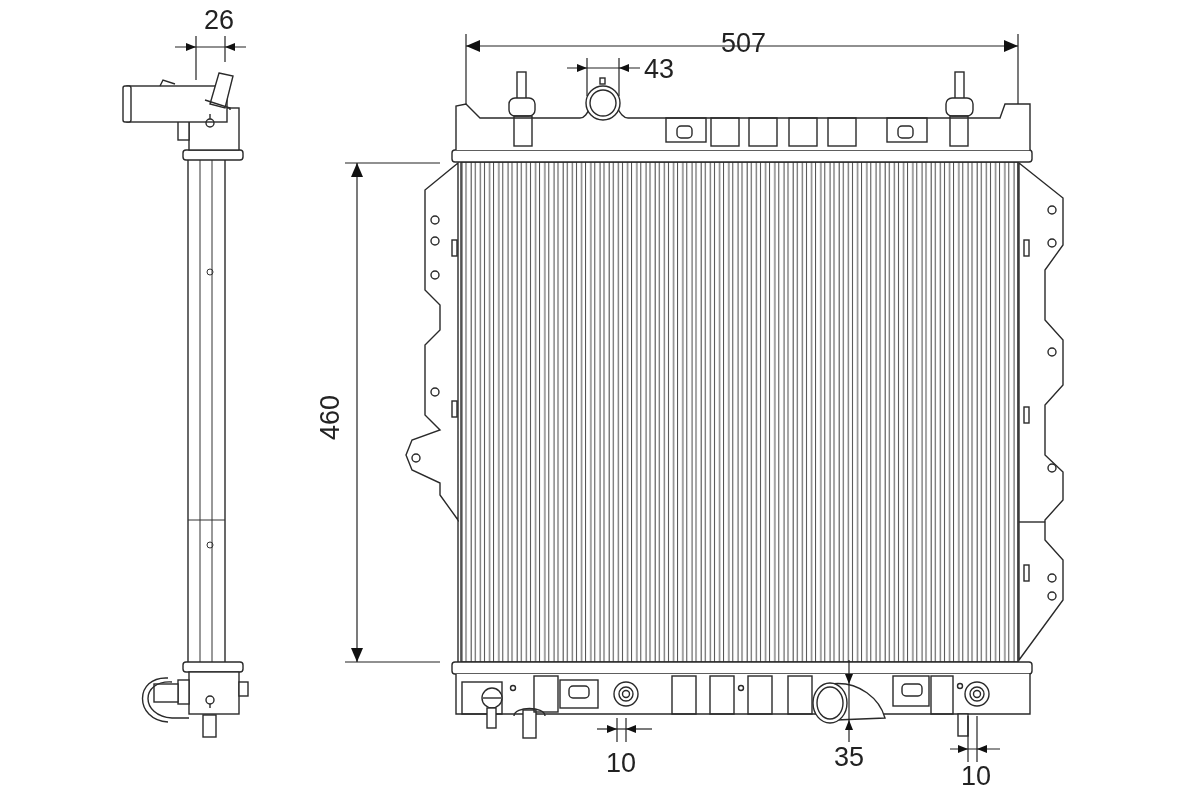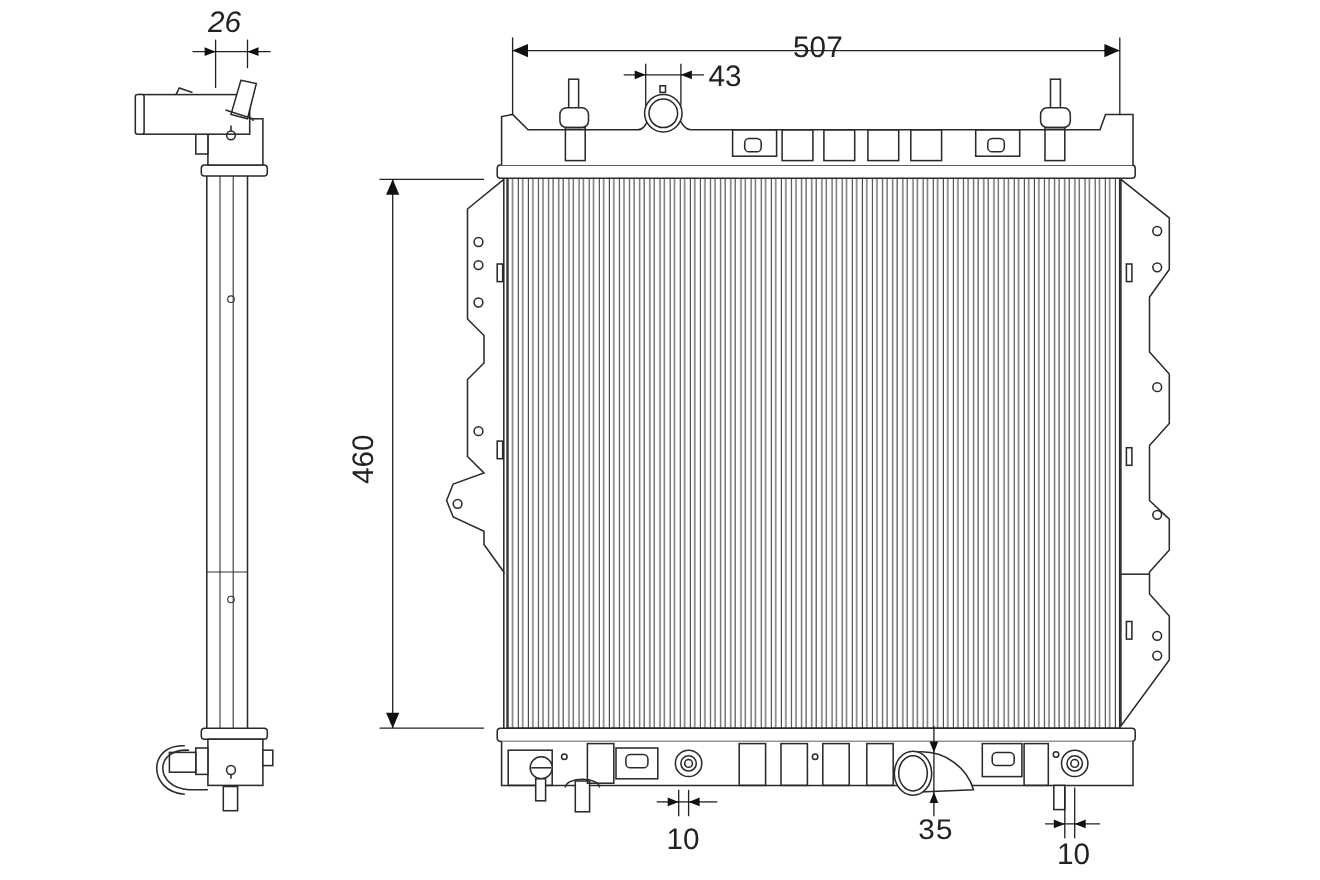--- a/index.html
+++ b/index.html
@@ -181,19 +181,19 @@
     <polygon points="849,720 845,730 853,730" class="arrow"></polygon>
 
     <line x1="950" y1="749" x2="1000" y2="749" class="dim"></line>
     <line x1="968" y1="716" x2="968" y2="762" class="dim"></line>
     <line x1="977" y1="716" x2="977" y2="762" class="dim"></line>
     <polygon points="968,749 958,745 958,753" class="arrow"></polygon>
     <polygon points="977,749 987,745 987,753" class="arrow"></polygon>
   </g>
 </svg>
 
-<div class="lbl" style="left:189px; top:7px;font-style:italic;">26</div>
+<div class="lbl" style="left:204px; top:7px;">26</div>
 <div class="lbl" style="left:721px; top:30px;">507</div>
 <div class="lbl" style="left:644px; top:56px;">43</div>
 <div class="lbl" style="left:317px; top:402px; transform:rotate(-90deg); transform-origin:left top; top:440px;">460</div>
 <div class="lbl" style="left:606px; top:750px;">10</div>
-<div class="lbl" style="left:834px; top:744px;font-family:Liberation Mono, monospace;">35</div>
+<div class="lbl" style="left:834px; top:744px;">35</div>
 <div class="lbl" style="left:961px; top:763px;">10</div>
 
 </body></html>

